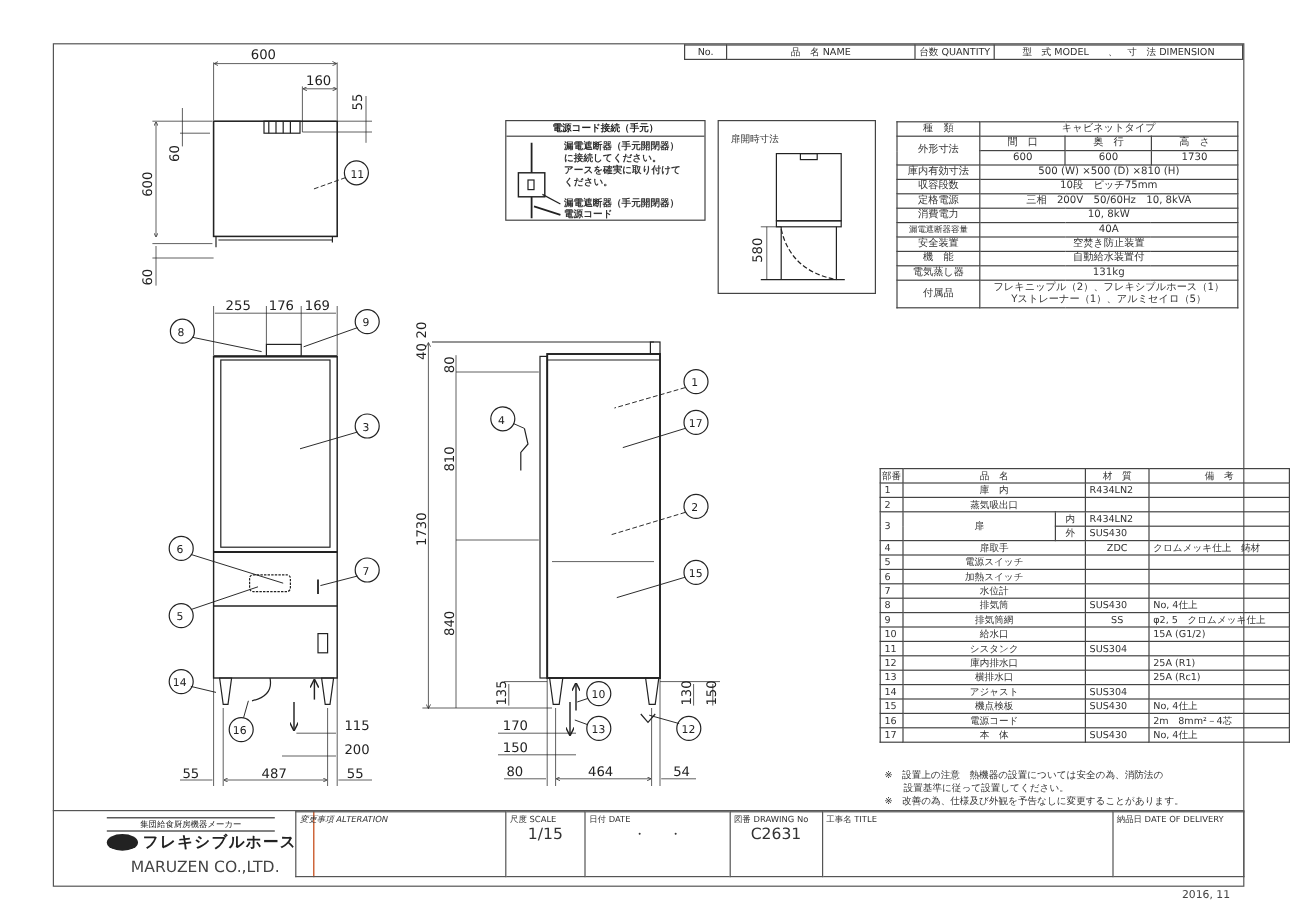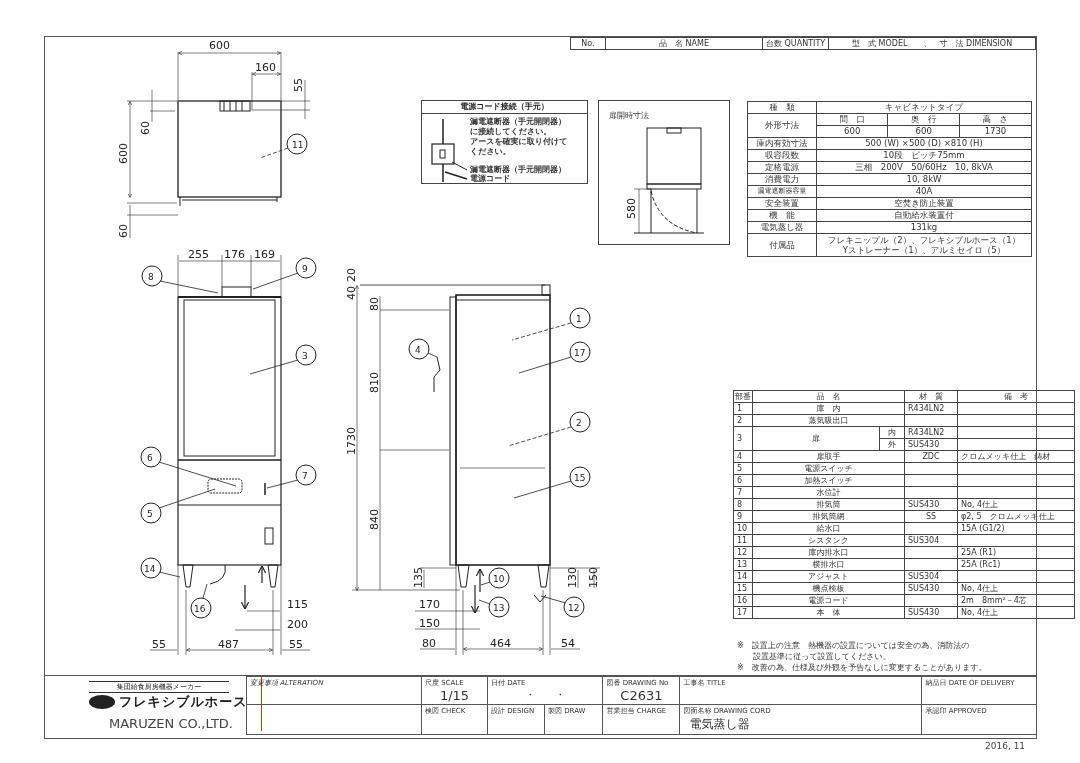--- a/index.html
+++ b/index.html
@@ -447,25 +447,16 @@
   <table class="tb" style="left:202px; top:0; width:791px; height:55px;">
     <tbody>
         <tr style="height:27px;">
       <td style="width:168px;font-style:italic;"><span>変更事項 ALTERATION</span></td>
       <td style="width:59px;"><span>尺度 SCALE</span><div style="font-size:13px; text-align:center;">1/15</div></td>
       <td colspan="2" style="width:99px;"><span>日付 DATE</span><div style="font-size:10px; text-align:center;">・　　・</div></td>
       <td style="width:70px;"><span>図番 DRAWING No</span><div style="font-size:13px; text-align:center;">C2631</div></td>
       <td style="width:235px;"><span>工事名 TITLE</span></td>
       <td><span>納品日 DATE OF DELIVERY</span></td>
     </tr>
-    <tr>
-      <td></td>
-      <td><span>検図 CHECK</span></td>
-      <td style="width:50px;"><span>設計 DESIGN</span></td>
-      <td><span>製図 DRAW</span></td>
-      <td><span>営業担当 CHARGE</span></td>
-      <td><span>図面名称 DRAWING CORD</span><div style="font-size:12px; padding-left:6px;">電気蒸し器</div></td>
-      <td><span>承認印 APPROVED</span></td>
-    </tr>
   </tbody>
     </table>
 </div>
 <div class="abs" style="left:985px; top:741px; font-size:9px; color:#444;">2016, 11</div>
 
 </body></html>

